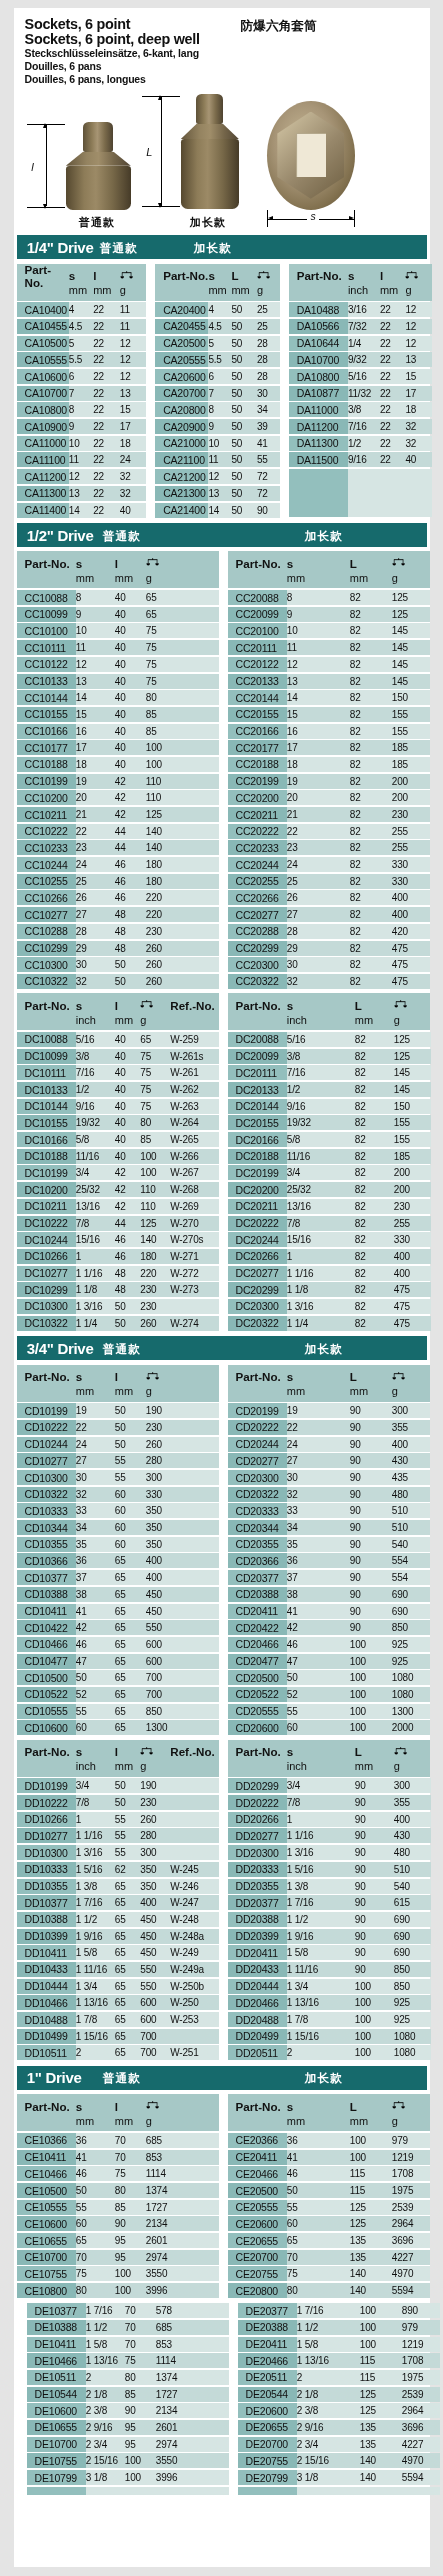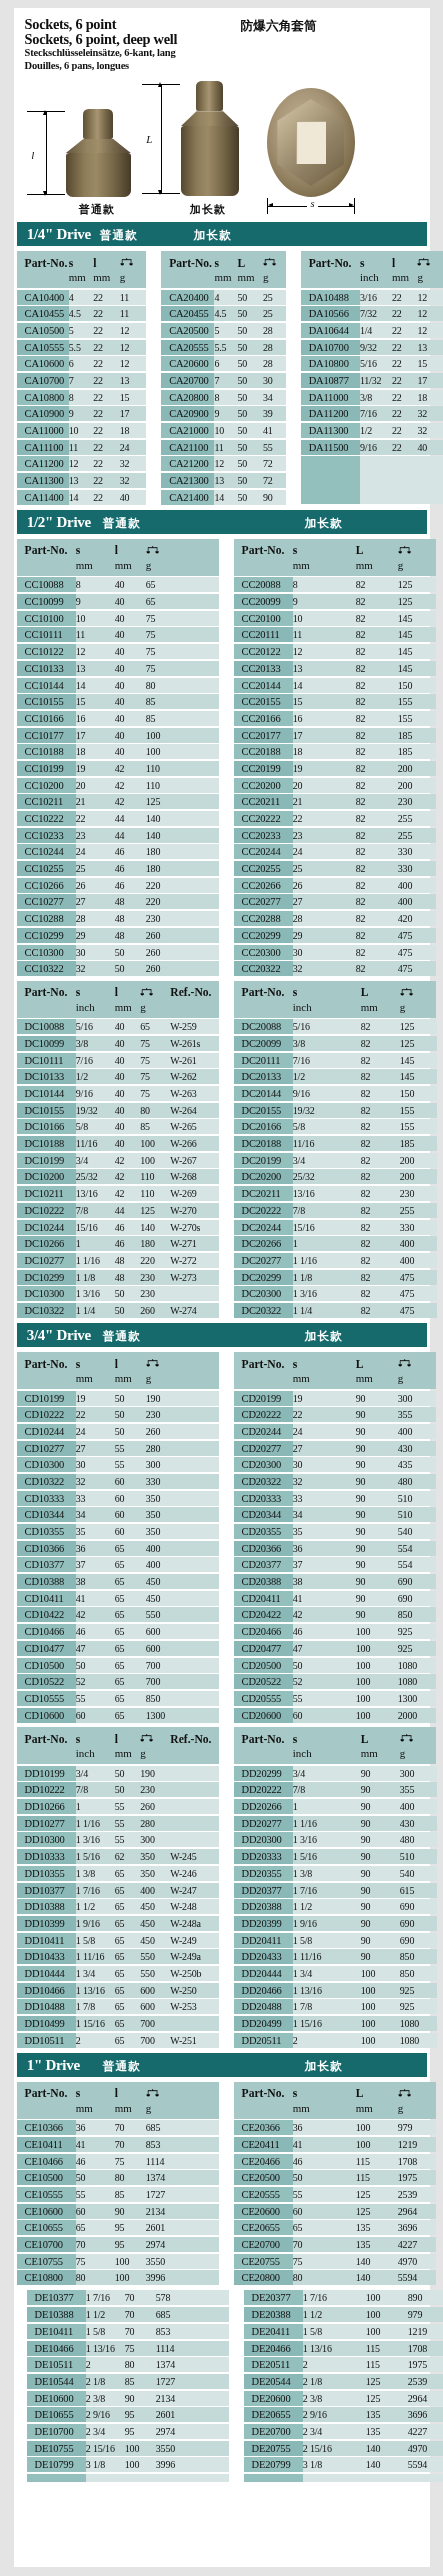--- a/index.html
+++ b/index.html
@@ -6,21 +6,21 @@
   html,body { width:443px; }
   body {
     height:2576px;
     background:var(--page-bg,#e4e4e4);
     font-family:"Liberation Sans", sans-serif;
     color:#111;
     position:relative;
   }
   .content {
     position:absolute; left:14px; top:8.3px; width:416px; height:2559px;
-    background:#fff; padding:7.8px 2.8px 11px 2.8px;font-family:Liberation Serif, serif;
+    background:#fff; padding:7.8px 2.8px 11px 2.8px;
   }
   
   .title-block { position:relative; margin-left:7.8px; margin-top:1.1px; }
   .title-line { font-size:14.4px; font-weight:bold; line-height:15px; letter-spacing:-0.3px; }
   .subtitle-line { font-size:10.5px; font-weight:bold; line-height:12.7px; letter-spacing:-0.2px; }
   .cn-title { position:absolute; left:216px; top:1.1px; font-size:12.7px; font-weight:bold; }
   
   .diagram { position:relative; height:140px; margin-top:4.4px; }
   .socket { position:absolute; display:flex; flex-direction:column; align-items:center; }
   .socket .cap   { width:46%; background:linear-gradient(90deg,#5e5138,#8d7c58 30%,#a79574 48%,#7c6c4c 72%,#4e4330); border-radius:5.5px 5.5px 2.2px 2.2px; }
@@ -54,21 +54,21 @@
   .s-dim .arr.rt { right:1.1px; border-left:5px solid #000; }
   .s-dim .slabel { position:absolute; left:46%; top:-3.3px; background:#fff; padding:0 3.3px; font-size:10.5px; font-style:italic; }
   .caption { position:absolute; font-size:11px; font-weight:bold; letter-spacing:1.1px; }
   .cap-normal { left:62px; top:125px; }
   .cap-long { left:173px; top:125px; }
   
   .drive-bar { position:relative; height:24px; background:var(--bar,#166a6c); color:#fff;
       display:flex; align-items:center; margin-top:5.5px; }
   .drive-bar .drive { font-size:15px; font-weight:bold; margin-left:10px; letter-spacing:-0.3px; }
   .drive-bar .bar-lbl { position:absolute; font-size:11.6px; font-weight:bold; letter-spacing:1.1px; top:5.5px; }
-  .block { display:flex; gap:15px; margin-top:4.4px; }
+  .block { display:flex; gap:9px; margin-top:4.4px; }
   .tbl { display:flex; flex-direction:column; }
   .thead { display:grid; grid-template-columns:var(--cols); background:var(--head-bg,#a6c8c6); height:37px; padding-top:3.9px; }
   .thead .hcell { display:flex; flex-direction:column; }
   .thead .h1 { font-size:11.6px; font-weight:bold; height:16.6px; display:flex; align-items:center; }
   .thead .h2 { font-size:11px; }
   .thead .hcell:first-child { padding-left:7.8px; }
   .tbody { display:flex; flex-direction:column; gap:1.7px; margin-top:1.7px; }
   .row { display:grid; grid-template-columns:var(--cols); height:15px; }
   .cell { display:flex; align-items:center; font-size:10px; letter-spacing:-0.2px; overflow:hidden; white-space:nowrap; }
   .cell.part { padding-left:7.8px; font-size:10.5px; }
@@ -83,20 +83,21 @@
 </style>
 </head>
 <body>
 
 <div class="content">
 
   <div class="title-block">
     <div class="title-line">Sockets, 6 point</div>
     <div class="title-line">Sockets, 6 point, deep well</div>
     <div class="subtitle-line">Steckschlüsseleinsätze, 6-kant, lang</div>
+    <div class="subtitle-line">Douilles, 6 pans</div>
     <div class="subtitle-line">Douilles, 6 pans, longues</div>
     <div class="cn-title">防爆六角套筒</div>
   </div>
 
   <div class="diagram">
     <div class="dim dim-l">
       <div class="tick" style="top:2.2px;"></div>
         <div class="tick" style="bottom:2.2px;"></div>
       <div class="vline"></div>
         <div class="arr up"></div>

